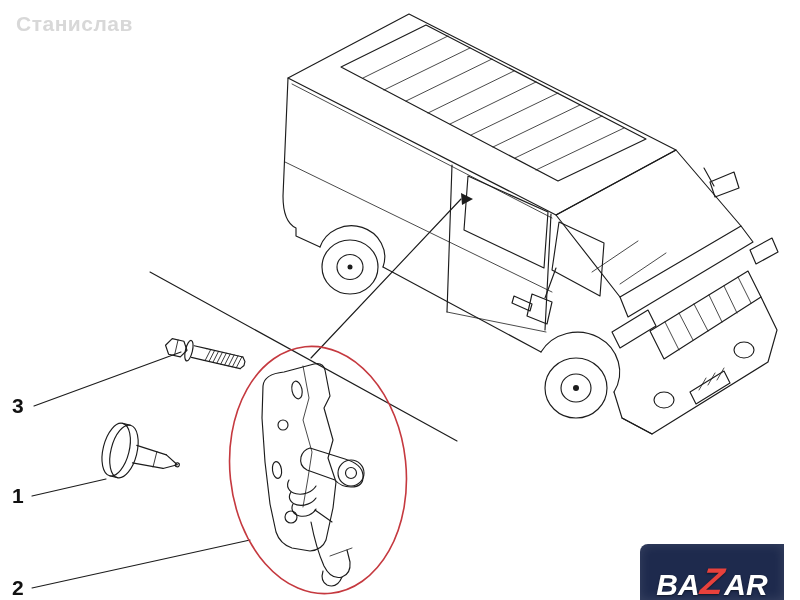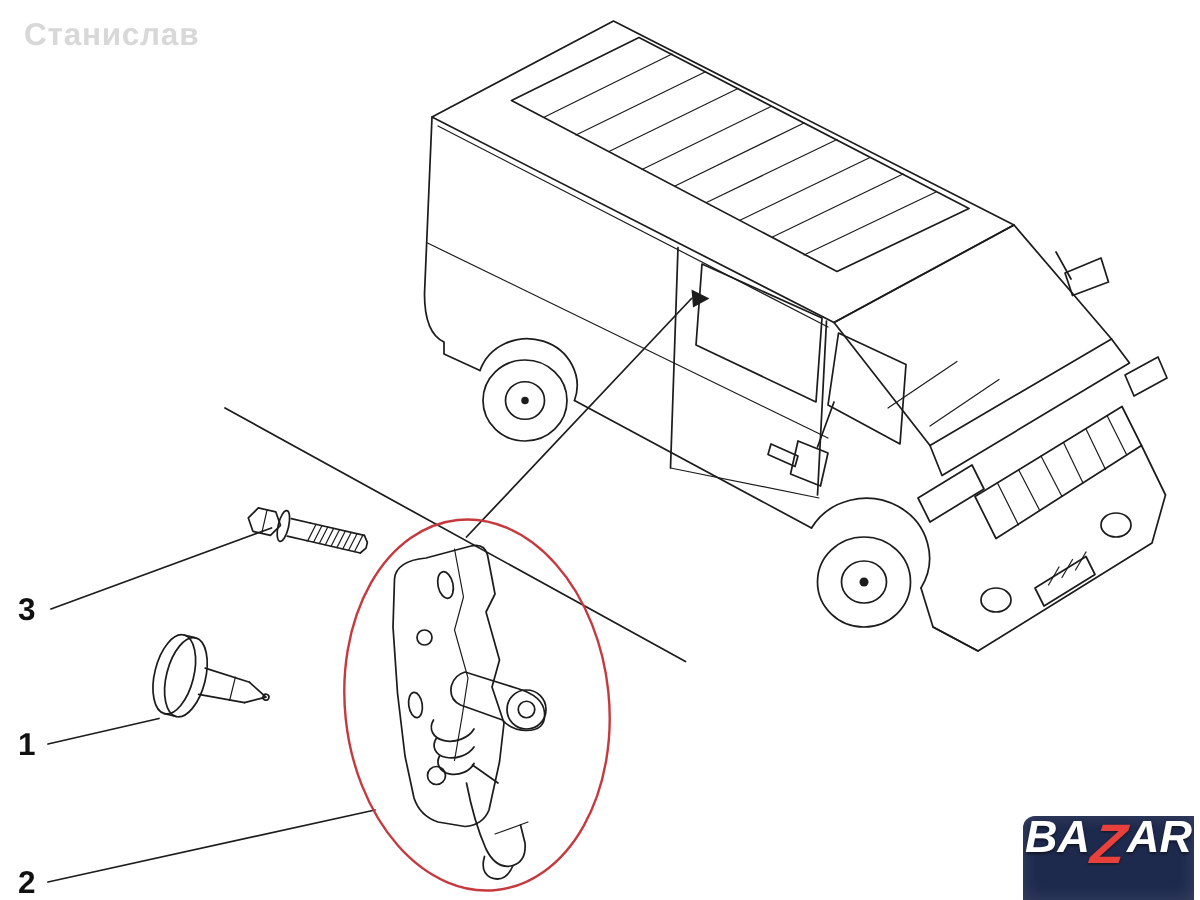--- a/index.html
+++ b/index.html
@@ -19,22 +19,22 @@
   .s{fill:none;stroke:var(--line);stroke-width:1.15;stroke-linecap:round;stroke-linejoin:round;}
   .thin{fill:none;stroke:var(--line);stroke-width:0.8;stroke-linecap:round;}
   .fillb{fill:var(--line);stroke:none;}
   .red{fill:none;stroke:var(--highlight);stroke-width:1.6;}
   .callout-text{font-family:"Liberation Sans",sans-serif;font-size:21px;font-weight:bold;fill:#111;}
   .watermark{
     position:absolute;left:16px;top:12px;font-size:21px;font-weight:600;letter-spacing:.5px;
     color:var(--watermark);text-shadow:0 1px 1px rgba(255,255,255,.9);
   }
   .logo{
-    position:absolute;right:4px;bottom:0;width:114px;height:56px;background:var(--logo-bg);
-    border-top-left-radius:8px;display:flex;align-items:flex-start;justify-content:center;
+    position:absolute;right:16px;bottom:0;width:144px;height:56px;background:var(--logo-bg);
+    border-top-left-radius:8px;display:flex;align-items:flex-end;justify-content:center;
     box-shadow:inset 0 0 12px rgba(255,255,255,.12);
   }
   .logo span{font-style:italic;font-weight:bold;font-size:30px;color:var(--logo-text);line-height:1;
     text-shadow:0 1px 2px rgba(0,0,0,.5);}
   .logo .z{color:var(--logo-accent);font-size:37px;margin:0 1px;transform:skewX(-8deg);display:inline-block;}
 </style>
 </head>
 <body>
 
 <div class="stage">

